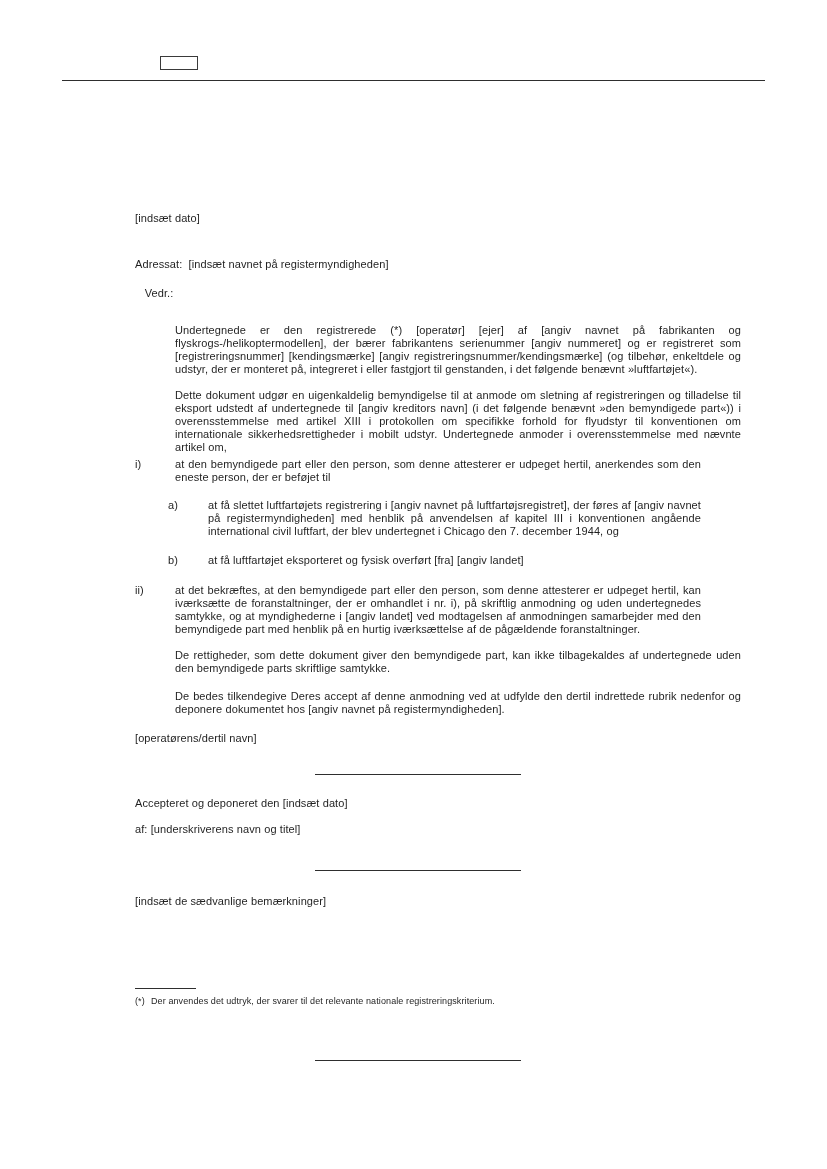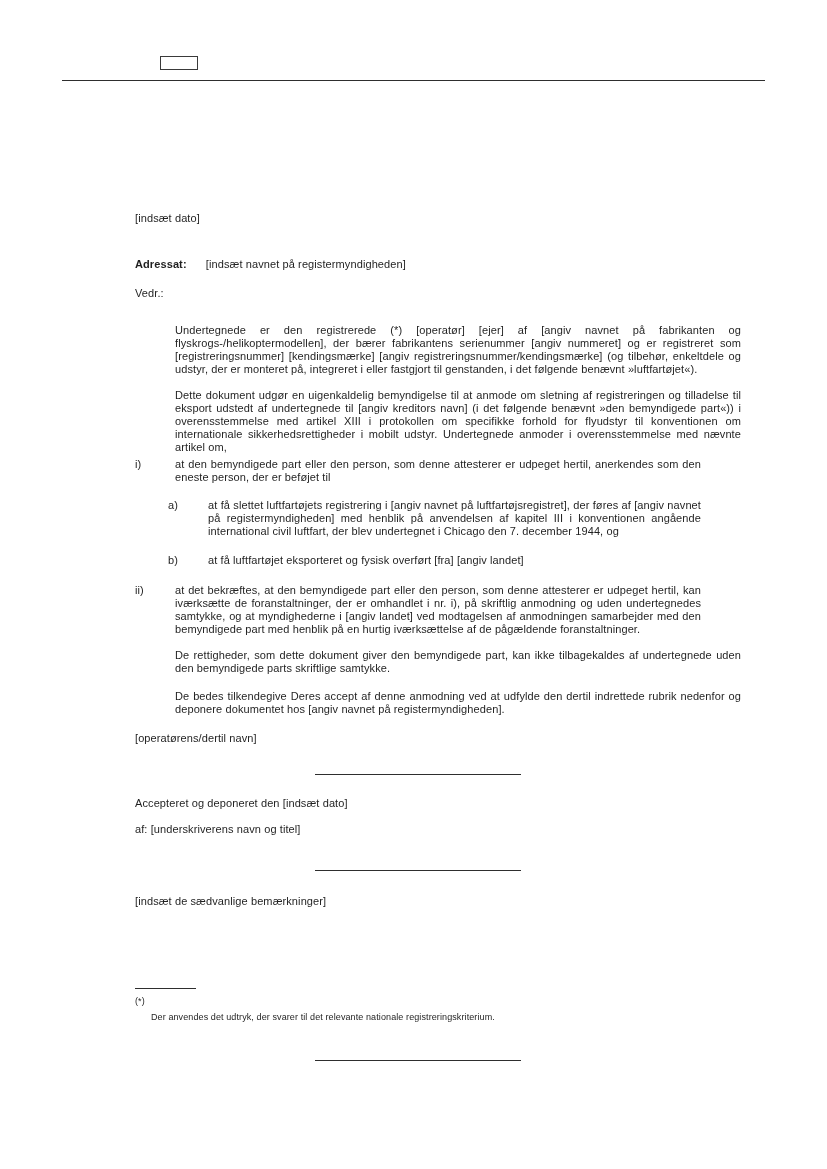--- a/index.html
+++ b/index.html
@@ -15,38 +15,38 @@
   .header-rule {
     position:absolute; left:62px; top:80px; width:703px; height:1px;
     background:#2e2e2e;
   }
   .content {
     position:absolute; left:135px; top:0; width:566px;
     font-size:11px; line-height:13px; letter-spacing:0.1px;
   }
   .block { position:absolute; width:100%; }
   .just { text-align:justify;margin-left:40px; }
-  .row { display:flex; }
+  .row { display:flex;text-align:center; }
   .row .lbl { flex:0 0 48px; }
-  .addr-lbl { margin-right:16px;font-weight:bold; }
+  .addr-lbl { margin-right:3px; }
   .li { display:flex; }
   .li .marker { flex:0 0 17px; }
   .li .text { flex:1; text-align:justify;margin-left:23px; }
   .sub { padding-left:33px; }
   .sigline {
     position:absolute; left:180px; width:206px; height:0;
     border-top:1px solid #2e2e2e;
   }
   .fn-rule {
     position:absolute; left:0; width:61px; height:0;
     border-top:1px solid #2e2e2e;
   }
   .footnote { display:flex; font-size:9px; line-height:11px; }
   .footnote .marker { flex:0 0 16px; }
-  .footnote .text { flex:1;margin-top:16px; }
+  .footnote .text { flex:1; }
 </style>
 </head>
 <body>
 
 <div class="top-box"></div>
 <div class="header-rule"></div>
 
 <div class="content">
 
   <div class="block" style="top:212px">[indsæt dato]</div>

